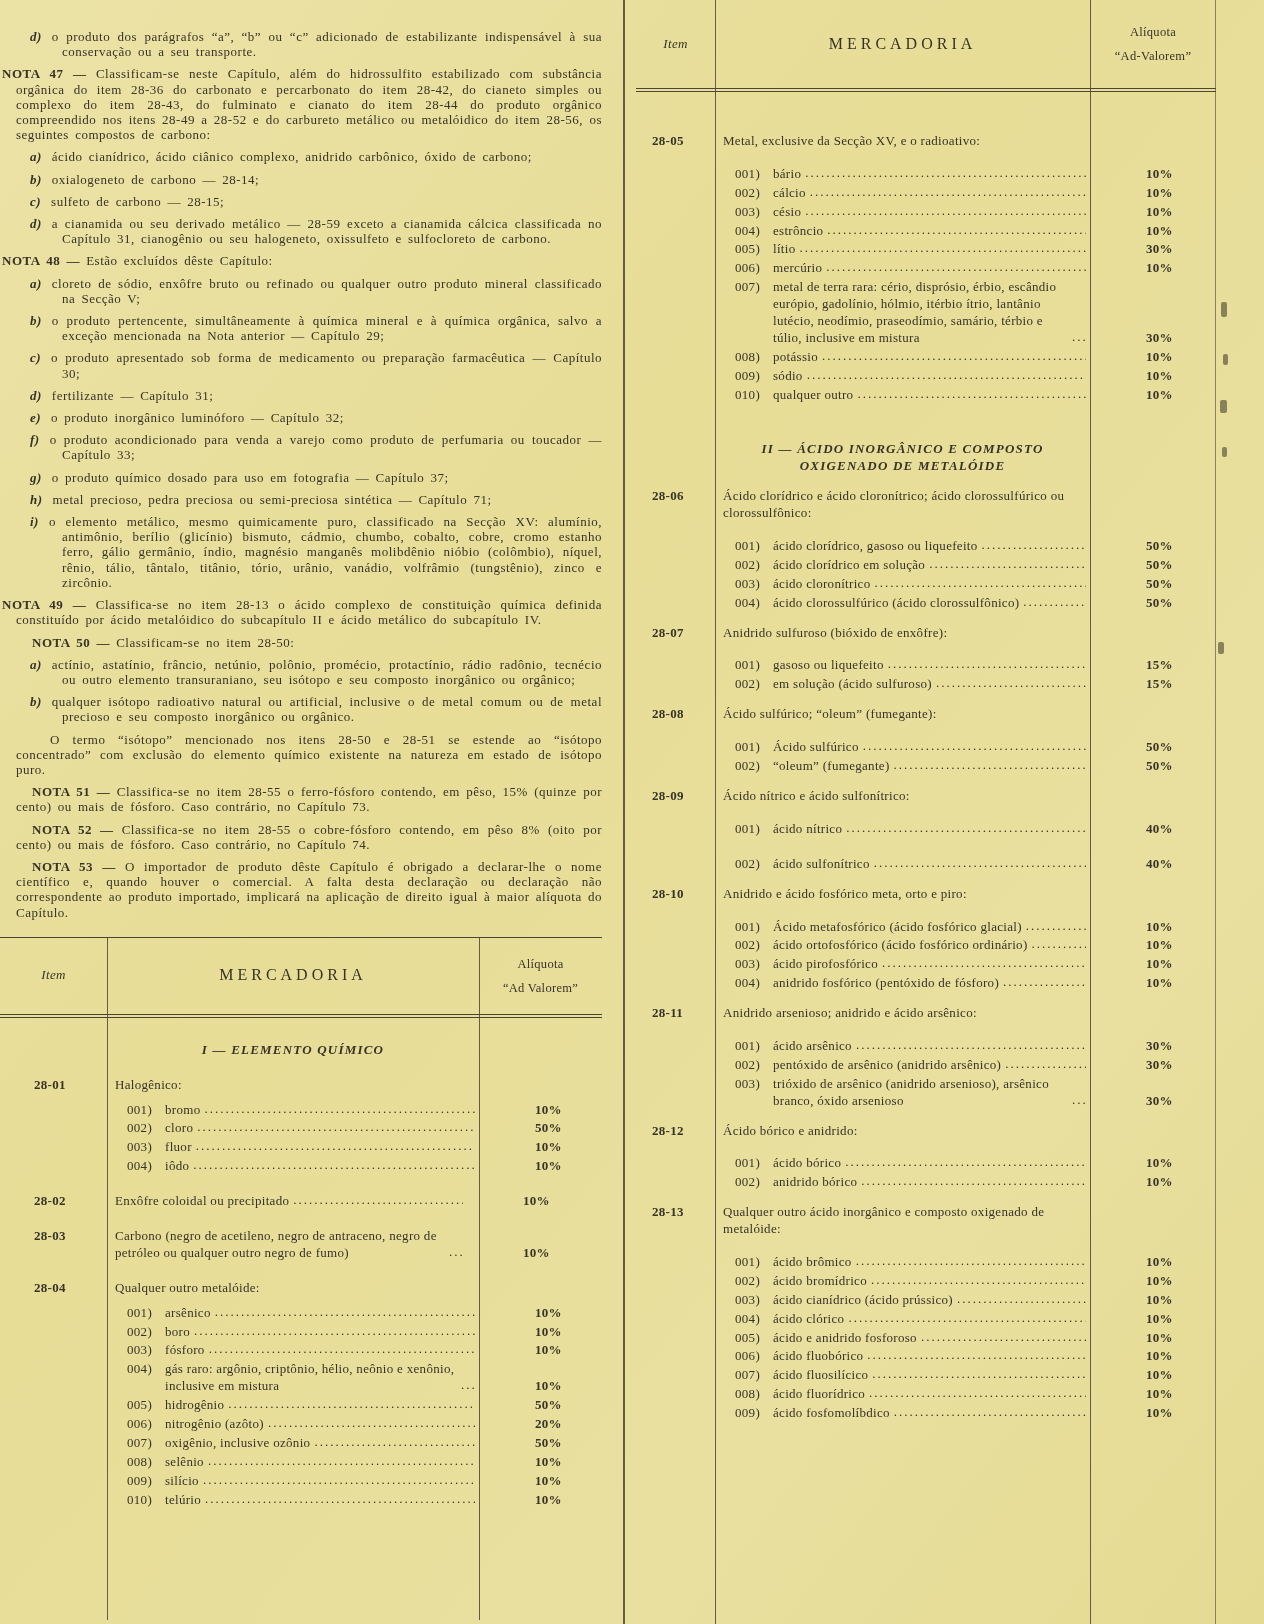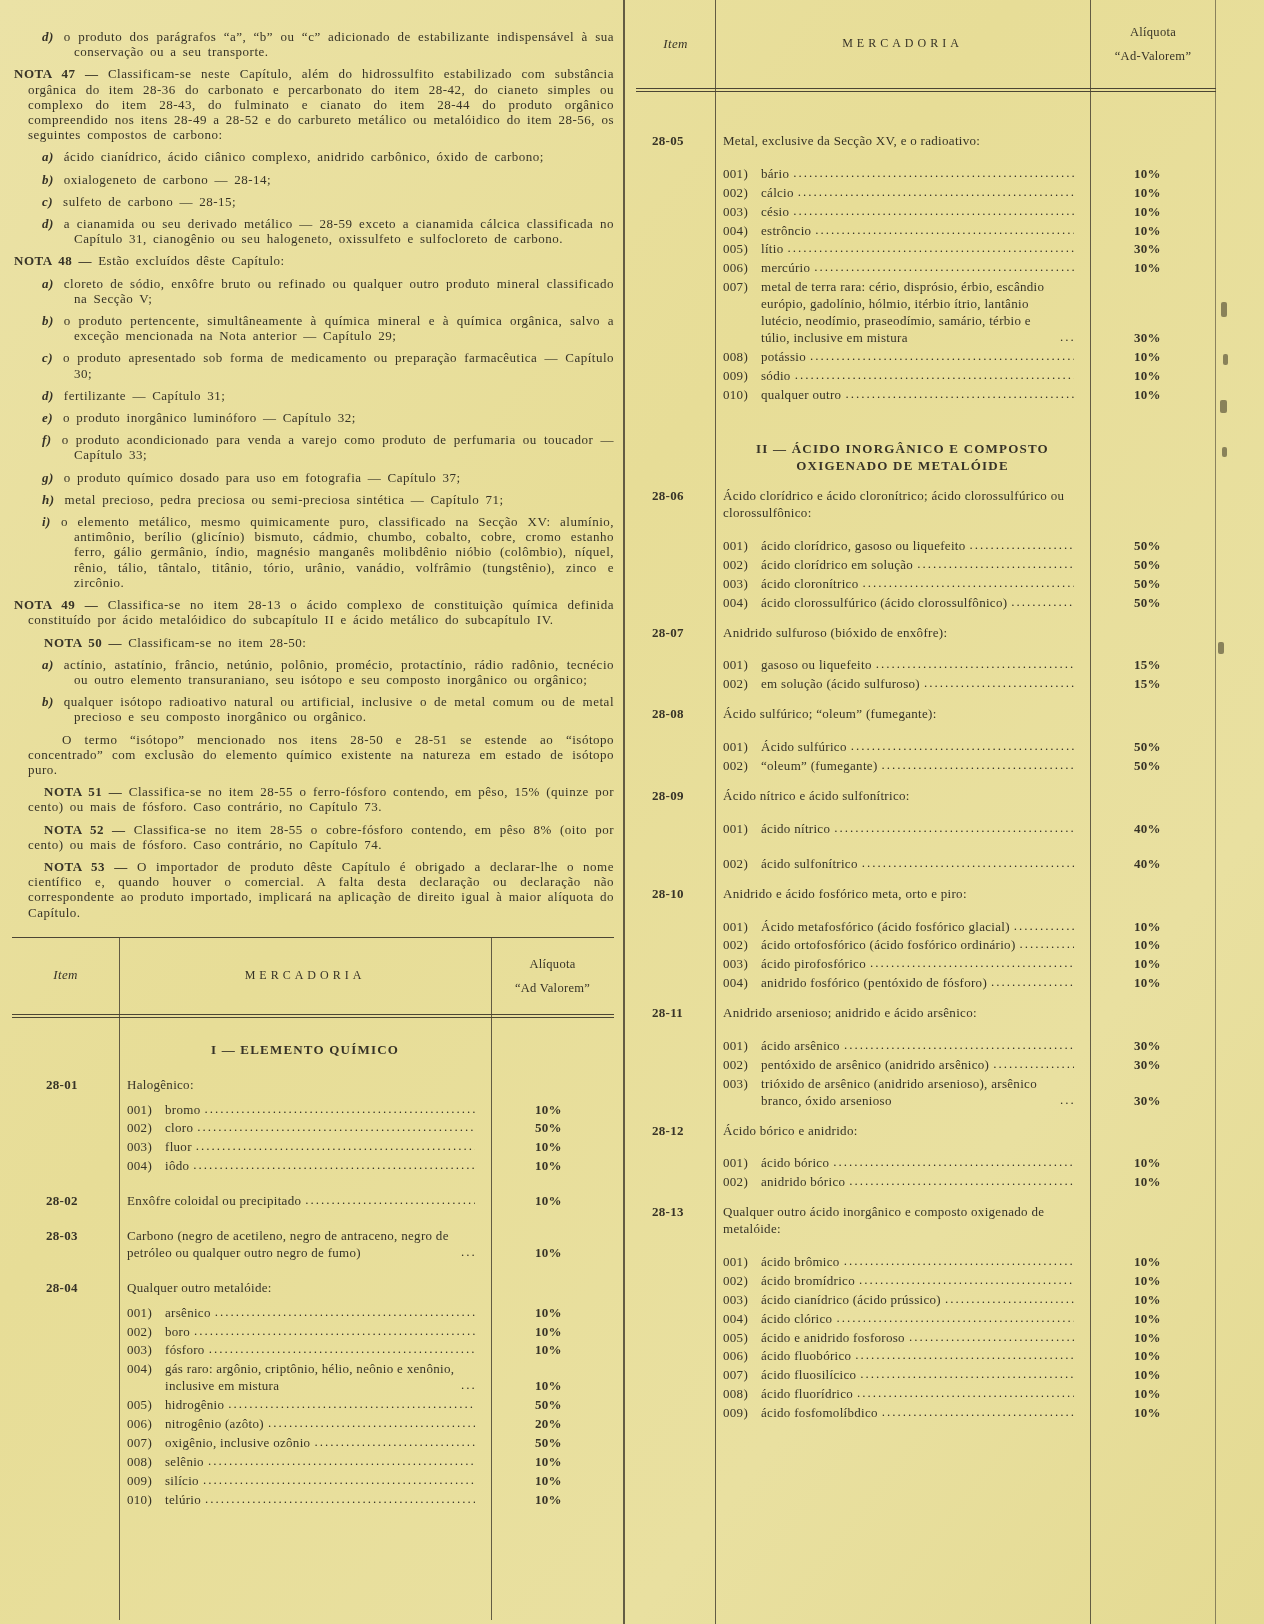--- a/index.html
+++ b/index.html
@@ -9,51 +9,51 @@
     color:#373327;
     background:#e8de9c;
   }
   #page {
     position:relative; width:1264px; height:1624px; overflow:hidden;
     background: linear-gradient(128deg,#ebe2a6 0%, #e7dd97 40%, #e9e0a0 75%, #e4da92 100%);
   }
   
   #center-divider { position:absolute; left:623px; top:0; width:2px; height:100%; background:#4b4534; opacity:.85; }
   
-  #left-col { position:absolute; left:12px; top:6px; width:602px; height:1614px; display:flex; flex-direction:column; overflow:hidden; }
+  #left-col { position:absolute; left:0; top:6px; width:602px; height:1614px; display:flex; flex-direction:column; overflow:hidden; }
   #notes { padding-top:16px; font-size:13px; line-height:1.17; letter-spacing:.5px; word-spacing:2.5px; text-align:justify; }
   .note { margin:7px 0; }
   .note.nota     { padding-left:16px; text-indent:-14px; }
   .note.nota-ind { padding-left:16px; text-indent:16px; }
   .note.para-ind { padding-left:16px; text-indent:34px; }
   .note.lettered { padding-left:62px; text-indent:-32px; }
   .marker { font-style:italic; font-weight:bold; margin-right:10px; display:inline; }
   .lead { font-weight:bold; display:inline;margin-top:6px; }
   .note .marker, .note .lead { display:inline; }
   
   .dtable { position:relative; font-size:13px; line-height:1.3; letter-spacing:.3px; }
   .thead { display:flex; align-items:stretch; border-bottom:4px double #4b4534;justify-content:flex-end; }
   .th-item { display:flex; align-items:center; justify-content:center; font-style:italic; font-size:13px; }
-  .th-merc { display:flex; align-items:center; justify-content:center; letter-spacing:4px; font-size:12px; }
+  .th-merc { display:flex; align-items:center; justify-content:center; letter-spacing:4px; font-size:16px; }
   .th-rate { display:flex; flex-direction:column; align-items:center; justify-content:center; gap:8px; font-size:12.5px; }
   .vl { position:absolute; top:0; bottom:0; width:1px; background:#4b4534; opacity:.85; }
   .trow { display:flex; align-items:stretch; }
   .cell-item { flex:none; width:var(--wi); padding-left:var(--ip); font-weight:bold; align-self:flex-start; }
   .cell-desc { flex:none; width:var(--wm); display:flex; align-items:flex-end; padding:0 12px 0 8px; }
   .sub-code { flex:none; width:38px; align-self:flex-start; }
   .txt { flex:0 1 auto; text-align:left; }
   .dots { flex:1 1 16px; min-width:14px; position:relative; height:13px; overflow:hidden; margin:0 4px 1px 4px; }
   .dots::before {
     content:"....................................................................................................................................................................";
     position:absolute; left:0; bottom:0; white-space:nowrap; letter-spacing:2px;
   }
   .cell-rate { flex:none; width:var(--wr); padding-left:44px; font-weight:bold; align-self:flex-end; }
   .trow.section { display:block; padding-left:var(--wi); width:calc(var(--wi) + var(--wm)); text-align:center; }
-  .section-text { display:inline-block; max-width:340px; font-weight:bold; letter-spacing:1.2px; }
-  .trow.sub { margin:2px 0; }
+  .section-text { display:inline-block; max-width:340px; font-weight:bold; letter-spacing:1.2px;font-style:italic; }
+  .trow.sub { margin:2px 12px; }
   .trow.sub.gap { margin-top:18px; }
   
   #ltable { --wi:107px; --wm:372px; --wr:123px; --ip:34px; flex:1; margin-top:10px; border-top:1px solid #4b4534; }
   #ltable .thead { height:80px; }
   #ltable .vl1 { left:107px; } #ltable .vl2 { left:479px; }
   #ltable .tbody { padding-top:8px; position:relative; }
   #ltable .trow.entry { margin:18px 0 8px; }
   #ltable .trow.section { margin:16px 0 6px; }
   
   #right-col { position:absolute; left:636px; top:0; width:580px; height:1624px; overflow:hidden; }

